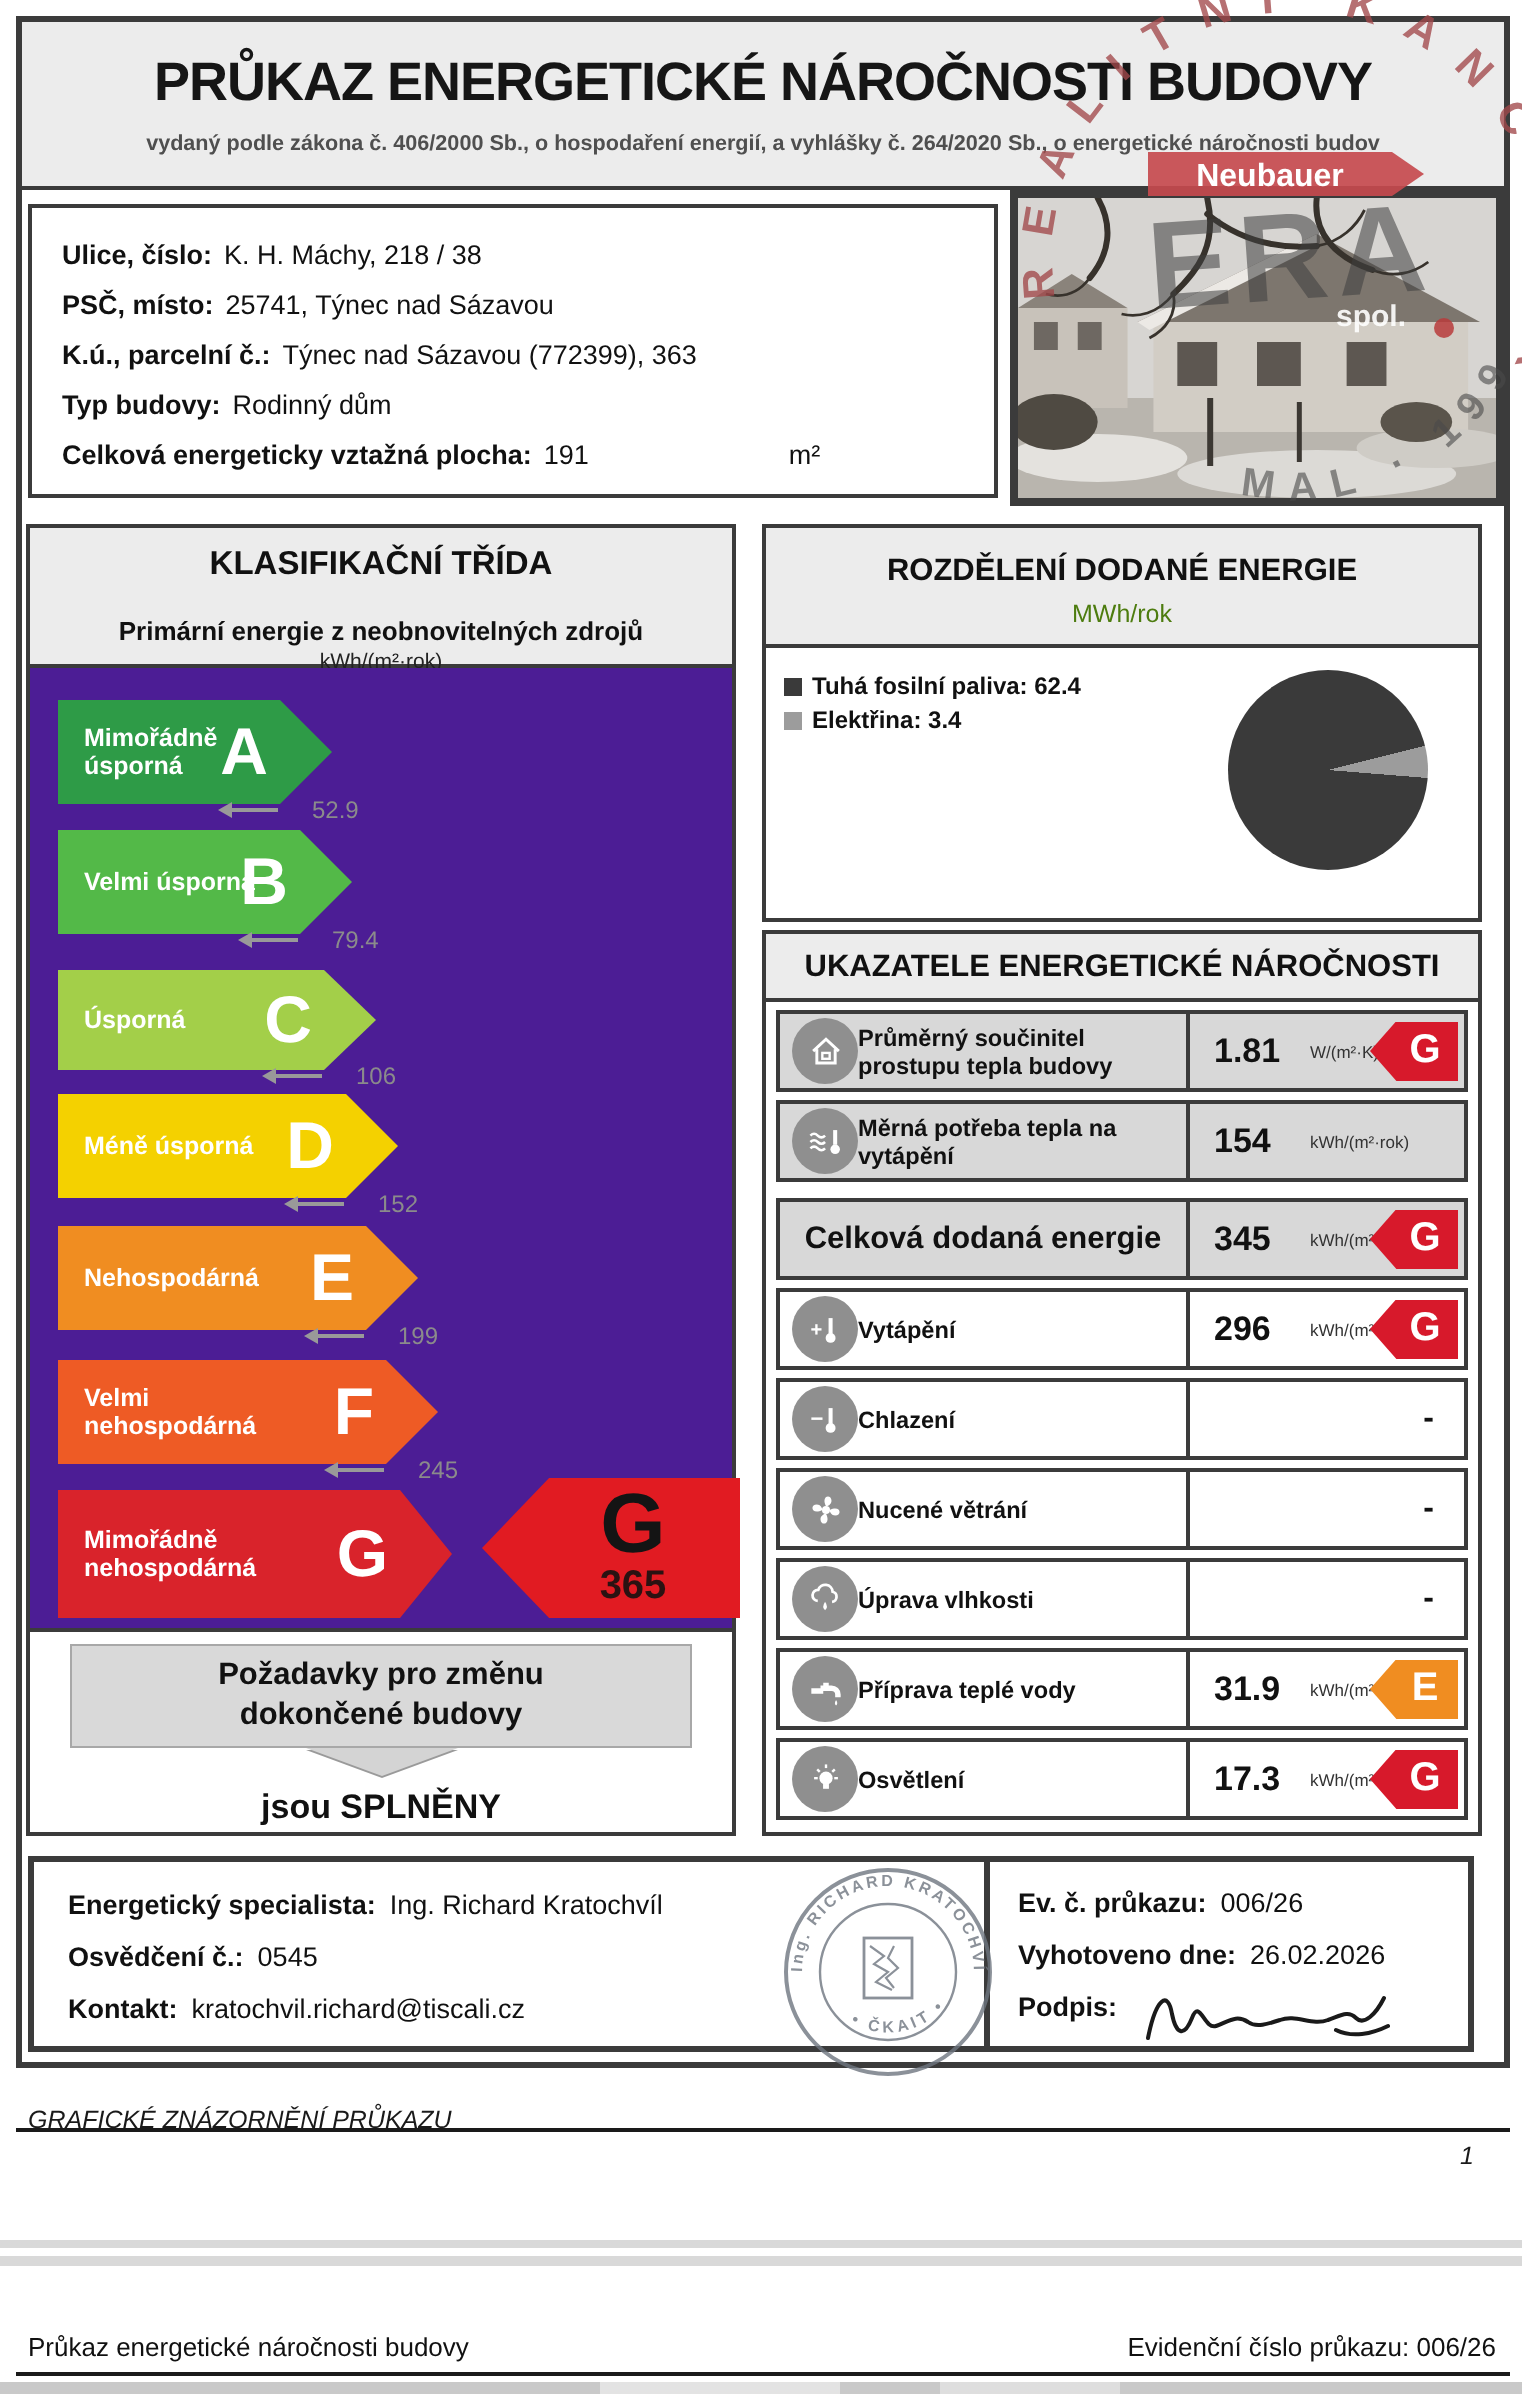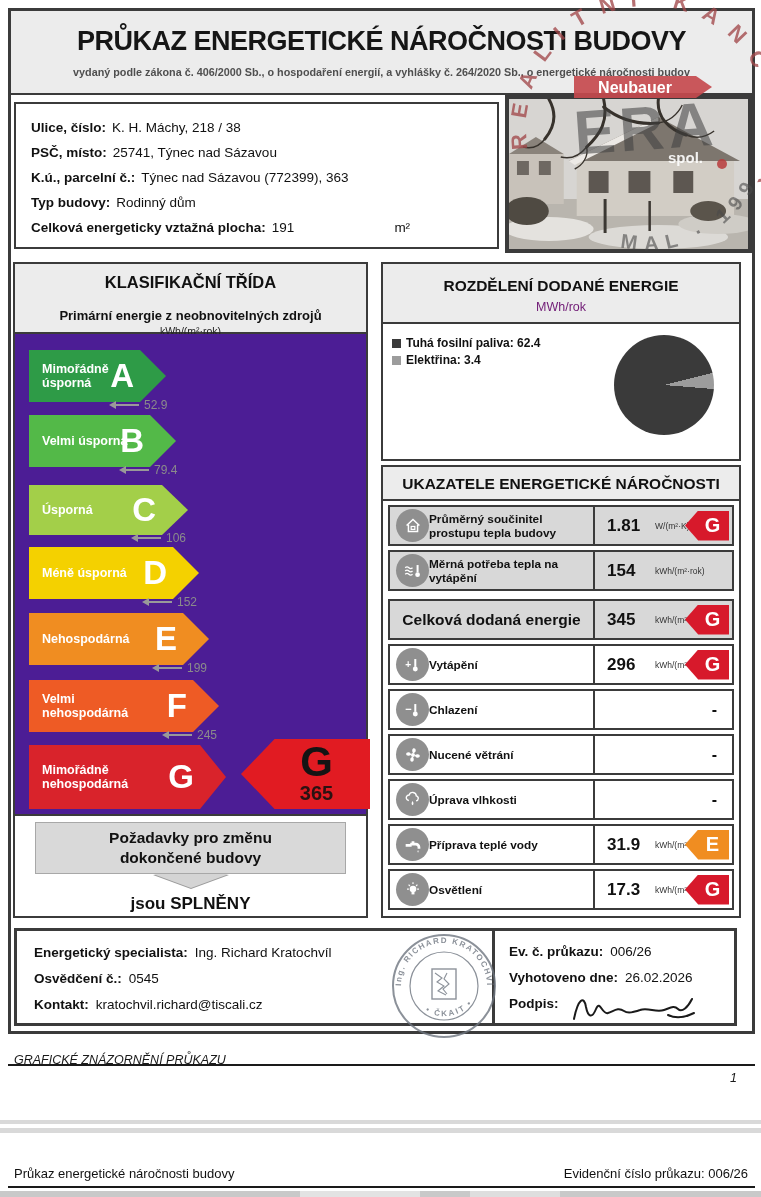--- a/index.html
+++ b/index.html
@@ -36,38 +36,38 @@
   .arrow{height:100%;width:100%;clip-path:polygon(0 0,calc(100% - 26px) 0,100% 50%,calc(100% - 26px) 100%,0 100%);display:flex;align-items:center;position:relative;color:#fff}
   .clabel{font-weight:bold;font-size:12.5px;line-height:14px;padding-left:13px;max-width:100px}
   .cletter{position:absolute;right:32px;top:50%;transform:translateY(-50%);font-weight:bold;font-size:33px}
   .crow-a{top:16px;height:52px;width:137px}
   .crow-b{top:81px;height:52px;width:147px}
   .crow-c{top:151px;height:50px;width:159px}
   .crow-d{top:213px;height:52px;width:170px}
   .crow-e{top:279px;height:52px;width:180px}
   .crow-f{top:346px;height:52px;width:190px}
   .crow-g{top:411px;height:64px;width:197px}
-  .thresh{position:absolute;display:flex;align-items:center;gap:5px;font-size:12px;color:#8b8b8b}
+  .thresh{position:absolute;display:flex;align-items:center;gap:17px;font-size:12px;color:#8b8b8b}
   .tline{position:relative;width:28px;height:2px;background:#999}
   .tline::before{content:"";position:absolute;left:-2px;top:-3px;border-top:4px solid transparent;border-bottom:4px solid transparent;border-right:7px solid #999}
   .t-a{top:64px;left:96px}.t-b{top:129px;left:106px}.t-c{top:197px;left:118px}
   .t-d{top:261px;left:129px}.t-e{top:327px;left:139px}.t-f{top:394px;left:149px}
   .big-g{position:absolute;left:226px;top:405px;width:129px;height:70px;clip-path:polygon(0 50%,26% 0,100% 0,100% 100%,26% 100%);text-align:center;color:#141414}
   .big-g .bg-letter{display:block;font-size:42px;font-weight:bold;line-height:40px;margin-top:3px;padding-left:22px}
   .big-g .bg-val{display:block;font-size:20px;font-weight:bold;line-height:22px;padding-left:22px;color:#2b1212}
   .req-sec{padding:6px 20px 4px;text-align:center}
   .req-box{background:#d9d9d9;border:1px solid #a8a8a8;padding:5px 4px;font-weight:bold;font-size:15.5px;line-height:20px;color:#111}
   .req-arrow{width:0;height:0;border-left:38px solid transparent;border-right:38px solid transparent;border-top:14px solid #d4d4d4;margin:0 auto;filter:drop-shadow(0 1px 0 #9a9a9a)}
   .req-verdict{font-weight:bold;font-size:17px;color:#111;margin-top:6px}
 
   
   .pie-box{position:absolute;left:370px;top:251px;width:360px;height:199px;border:2px solid #3b3b3b;background:#fff}
   .pie-head{background:#ececec;border-bottom:2px solid #3b3b3b;height:60px;text-align:center;padding-top:13px}
   .pie-head h2{font-size:15.5px;font-weight:bold;color:#111}
-  .pie-head .s2{font-size:12.5px;color:#701a75;margin-top:5px}
+  .pie-head .s2{font-size:12.5px;color:#4d7c0f;margin-top:5px}
   .pie-area{position:relative;height:135px;background:#fff}
   .legend{position:absolute;left:9px;top:11px}
   .legend-item{display:flex;align-items:center;gap:5px;font-size:12px;font-weight:bold;color:#111;line-height:17px}
   .swatch{width:9px;height:9px;flex:none}
   .pie{position:absolute;right:25px;top:11px;width:100px;height:100px;border-radius:50%}
 
   
   .ind-box{position:absolute;left:370px;top:454px;width:360px;height:453px;border:2px solid #3b3b3b;background:#fff}
   .ind-head{background:#ececec;border-bottom:2px solid #3b3b3b;height:34px;text-align:center;font-size:15.5px;font-weight:bold;color:#111;padding-top:8px}
   .ind-row{position:relative;margin:4px 5px 0;border:2px solid #3b3b3b;height:41px;display:flex;background:#fff}

